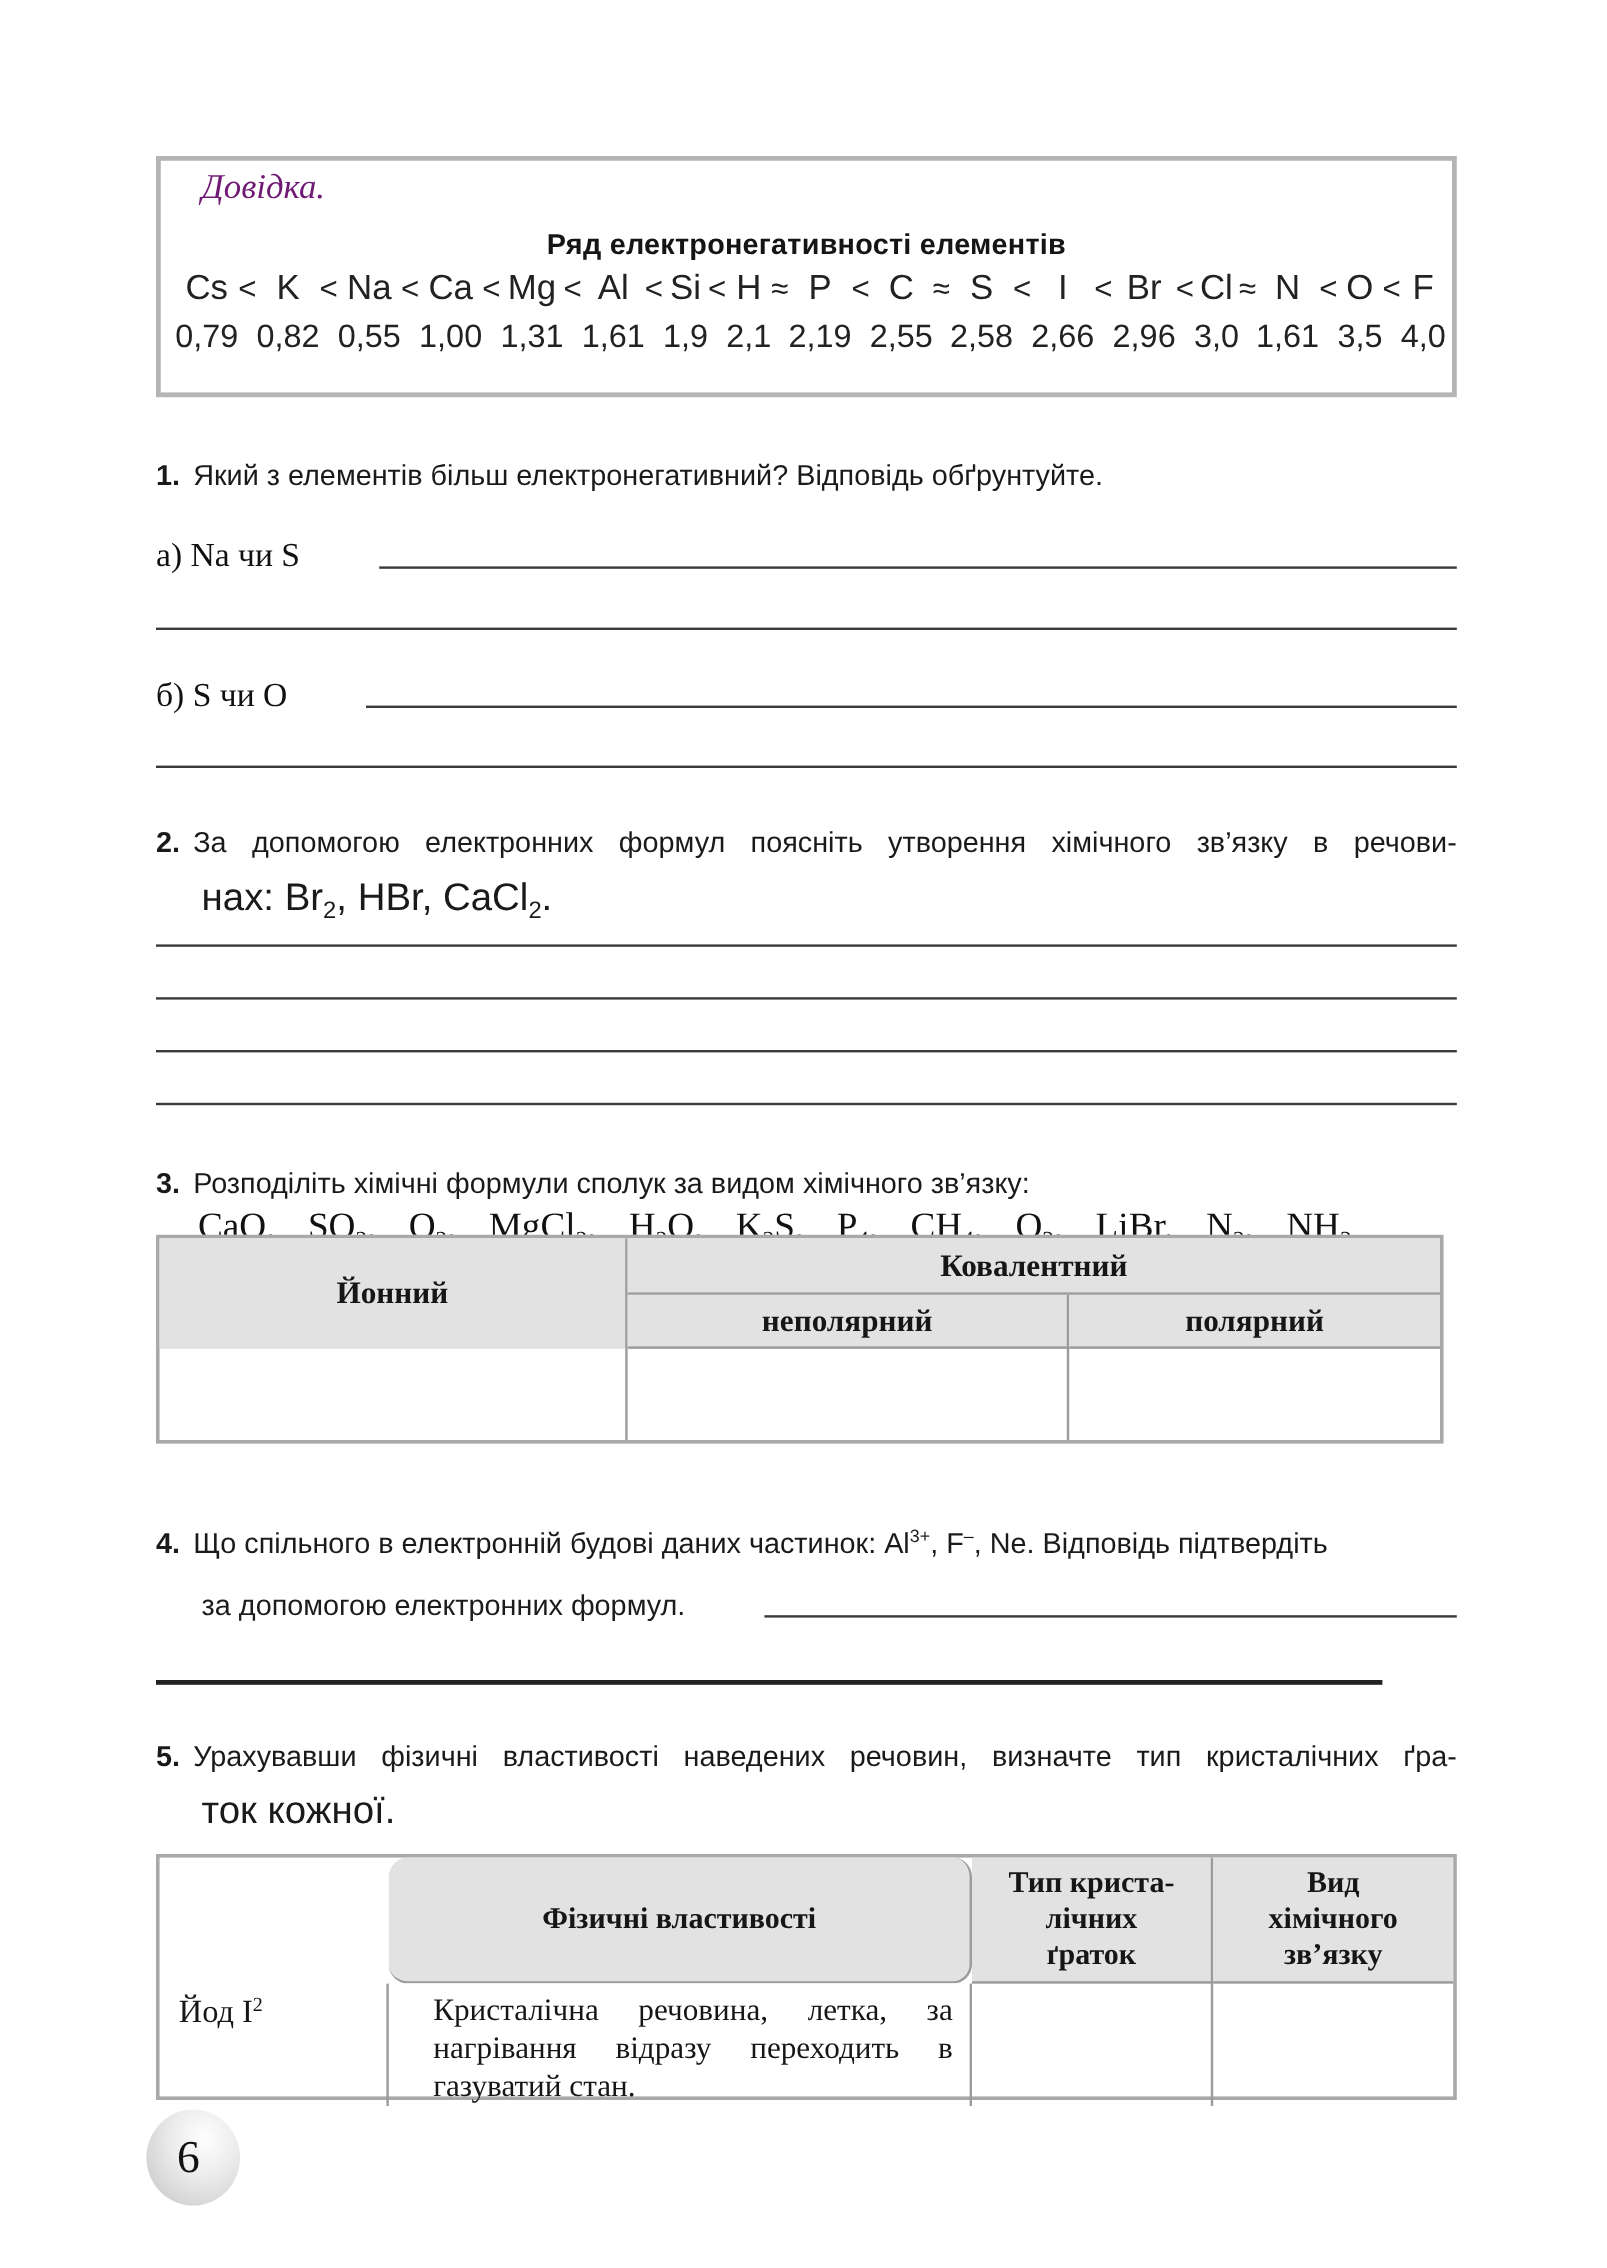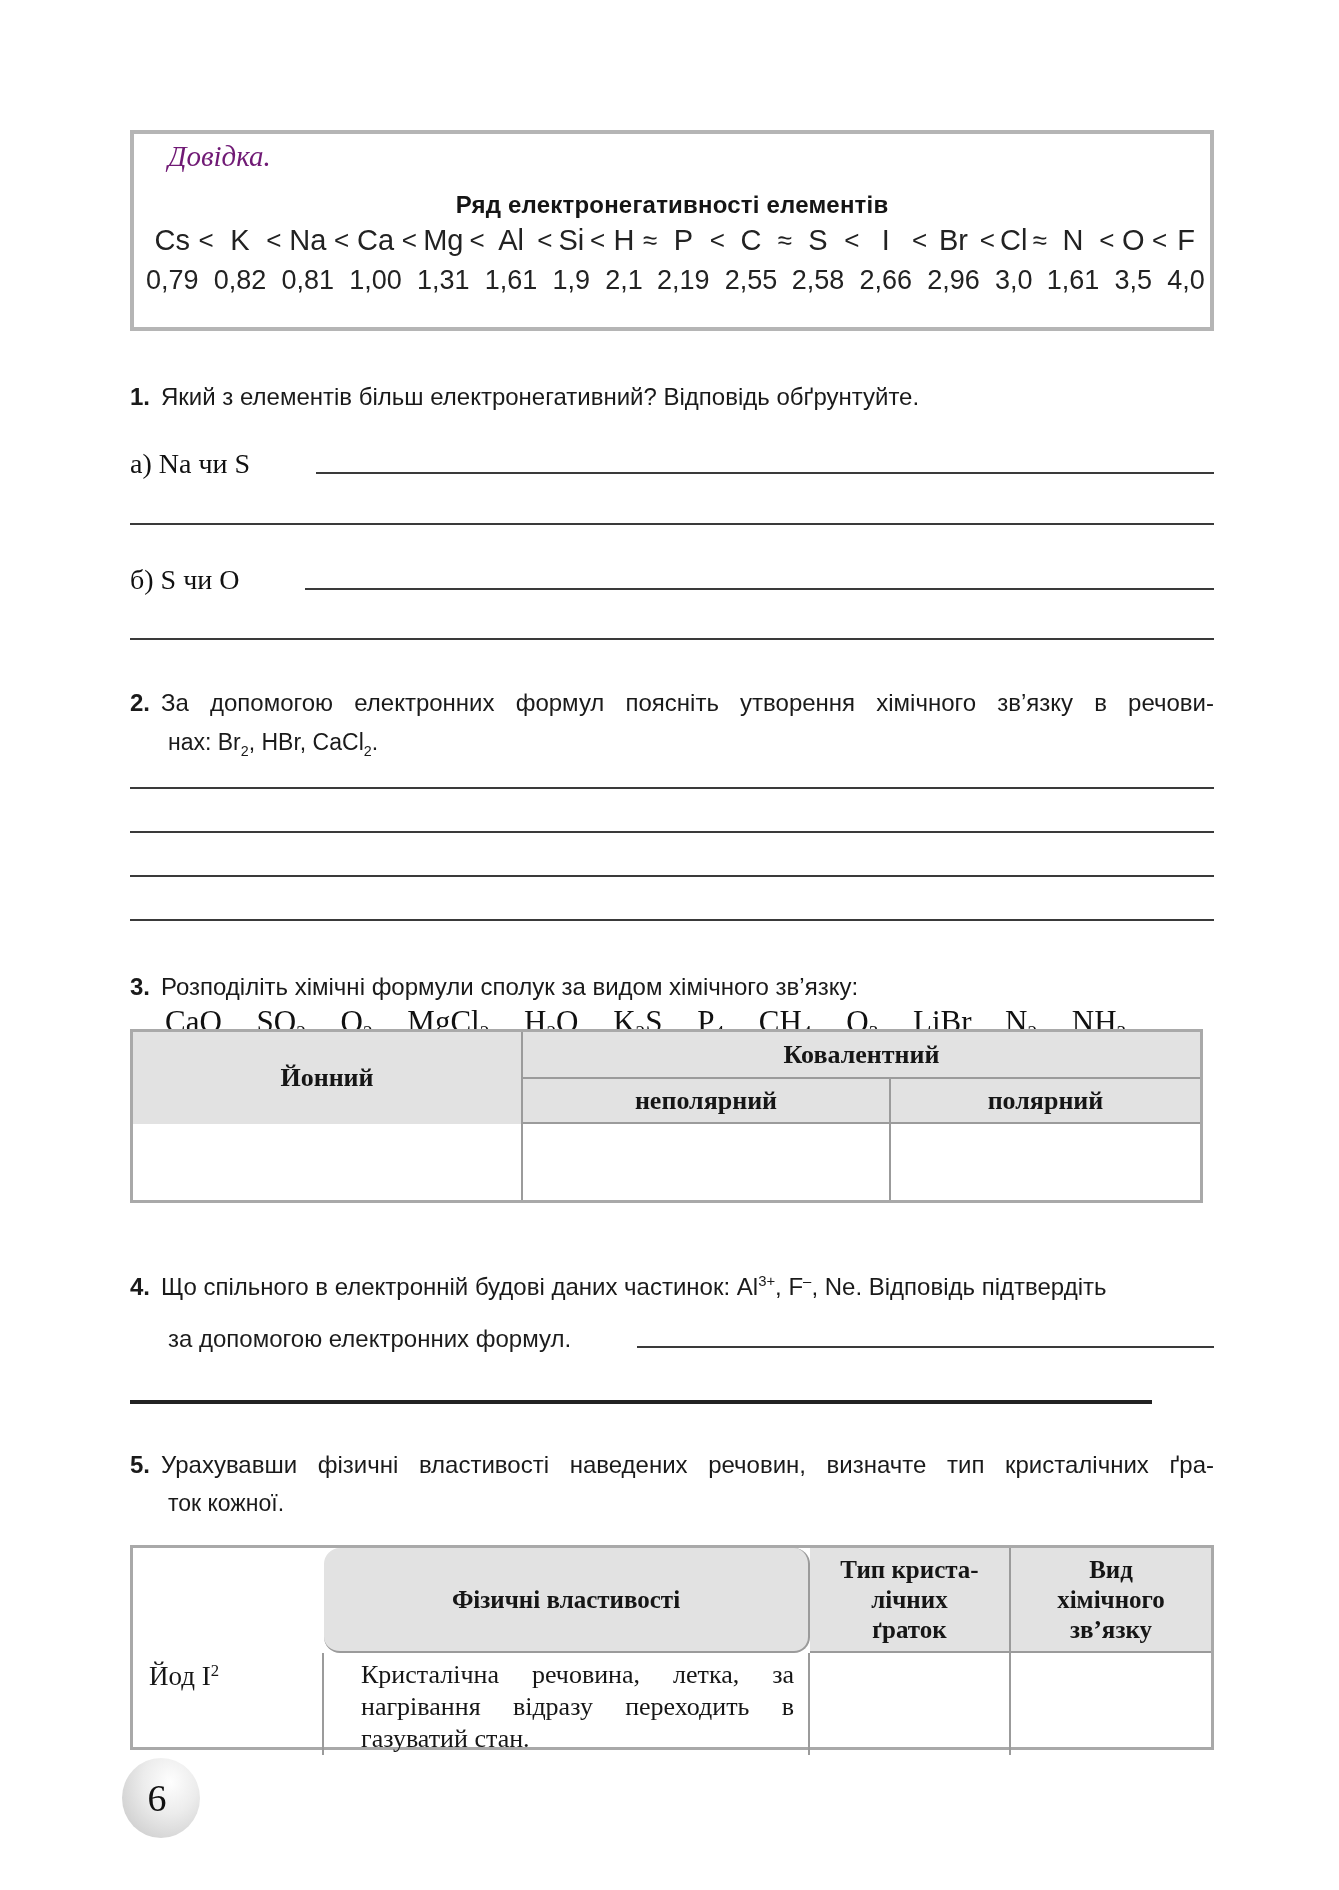--- a/index.html
+++ b/index.html
@@ -19,21 +19,21 @@
     justify-content:space-between;align-items:flex-start;}
   .en-pair,.en-sep{display:flex;flex-direction:column;align-items:center;}
   .en-sym{font-size:29px;line-height:32px;color:#222;}
   .en-sep .en-sym{font-size:26px;line-height:32px;color:#222;}
   .en-val{font-size:27px;line-height:30px;margin-top:9px;color:#222;}
 
   
   .q{left:130px;width:1084px;font-size:24px;line-height:30px;color:#1a1a1a;}
   .qnum{font-weight:bold;margin-right:11px;}
   .q-just{text-align:justify;text-align-last:justify;}
-  .q-cont{left:168px;width:1046px;font-size:23px;line-height:32px;color:#1a1a1a;}
+  .q-cont{left:168px;width:1046px;font-size:32px;line-height:42px;color:#1a1a1a;}
 
   
   .answer-row{left:130px;width:1084px;display:flex;align-items:flex-end;gap:44px;}
   .answer-label{font-family:"Liberation Serif",serif;font-size:28px;color:#111;white-space:nowrap;}
   .fill-line{flex:1;border-bottom:2px solid #3a3a3a;margin-left:22px;margin-bottom:6px;height:1px;}
   .rule{left:130px;width:1084px;border-top:2px solid #3a3a3a;height:0;}
   .rule-thick{left:130px;width:1022px;border-top:4px solid #222;height:0;}
 
   
   .formula-line{left:165px;width:1049px;font-family:"Liberation Serif",serif;
@@ -91,21 +91,21 @@
         </div>
         <div class="en-pair">
           <div class="en-sym">K</div>
           <div class="en-val">0,82</div>
         </div>
         <div class="en-sep">
           <div class="en-sym">&lt;</div>
         </div>
         <div class="en-pair">
           <div class="en-sym">Na</div>
-          <div class="en-val">0,81</div>
+          <div class="en-val">0,55</div>
         </div>
         <div class="en-sep">
           <div class="en-sym">&lt;</div>
         </div>
         <div class="en-pair">
           <div class="en-sym">Ca</div>
           <div class="en-val">1,00</div>
         </div>
         <div class="en-sep">
           <div class="en-sym">&lt;</div>

